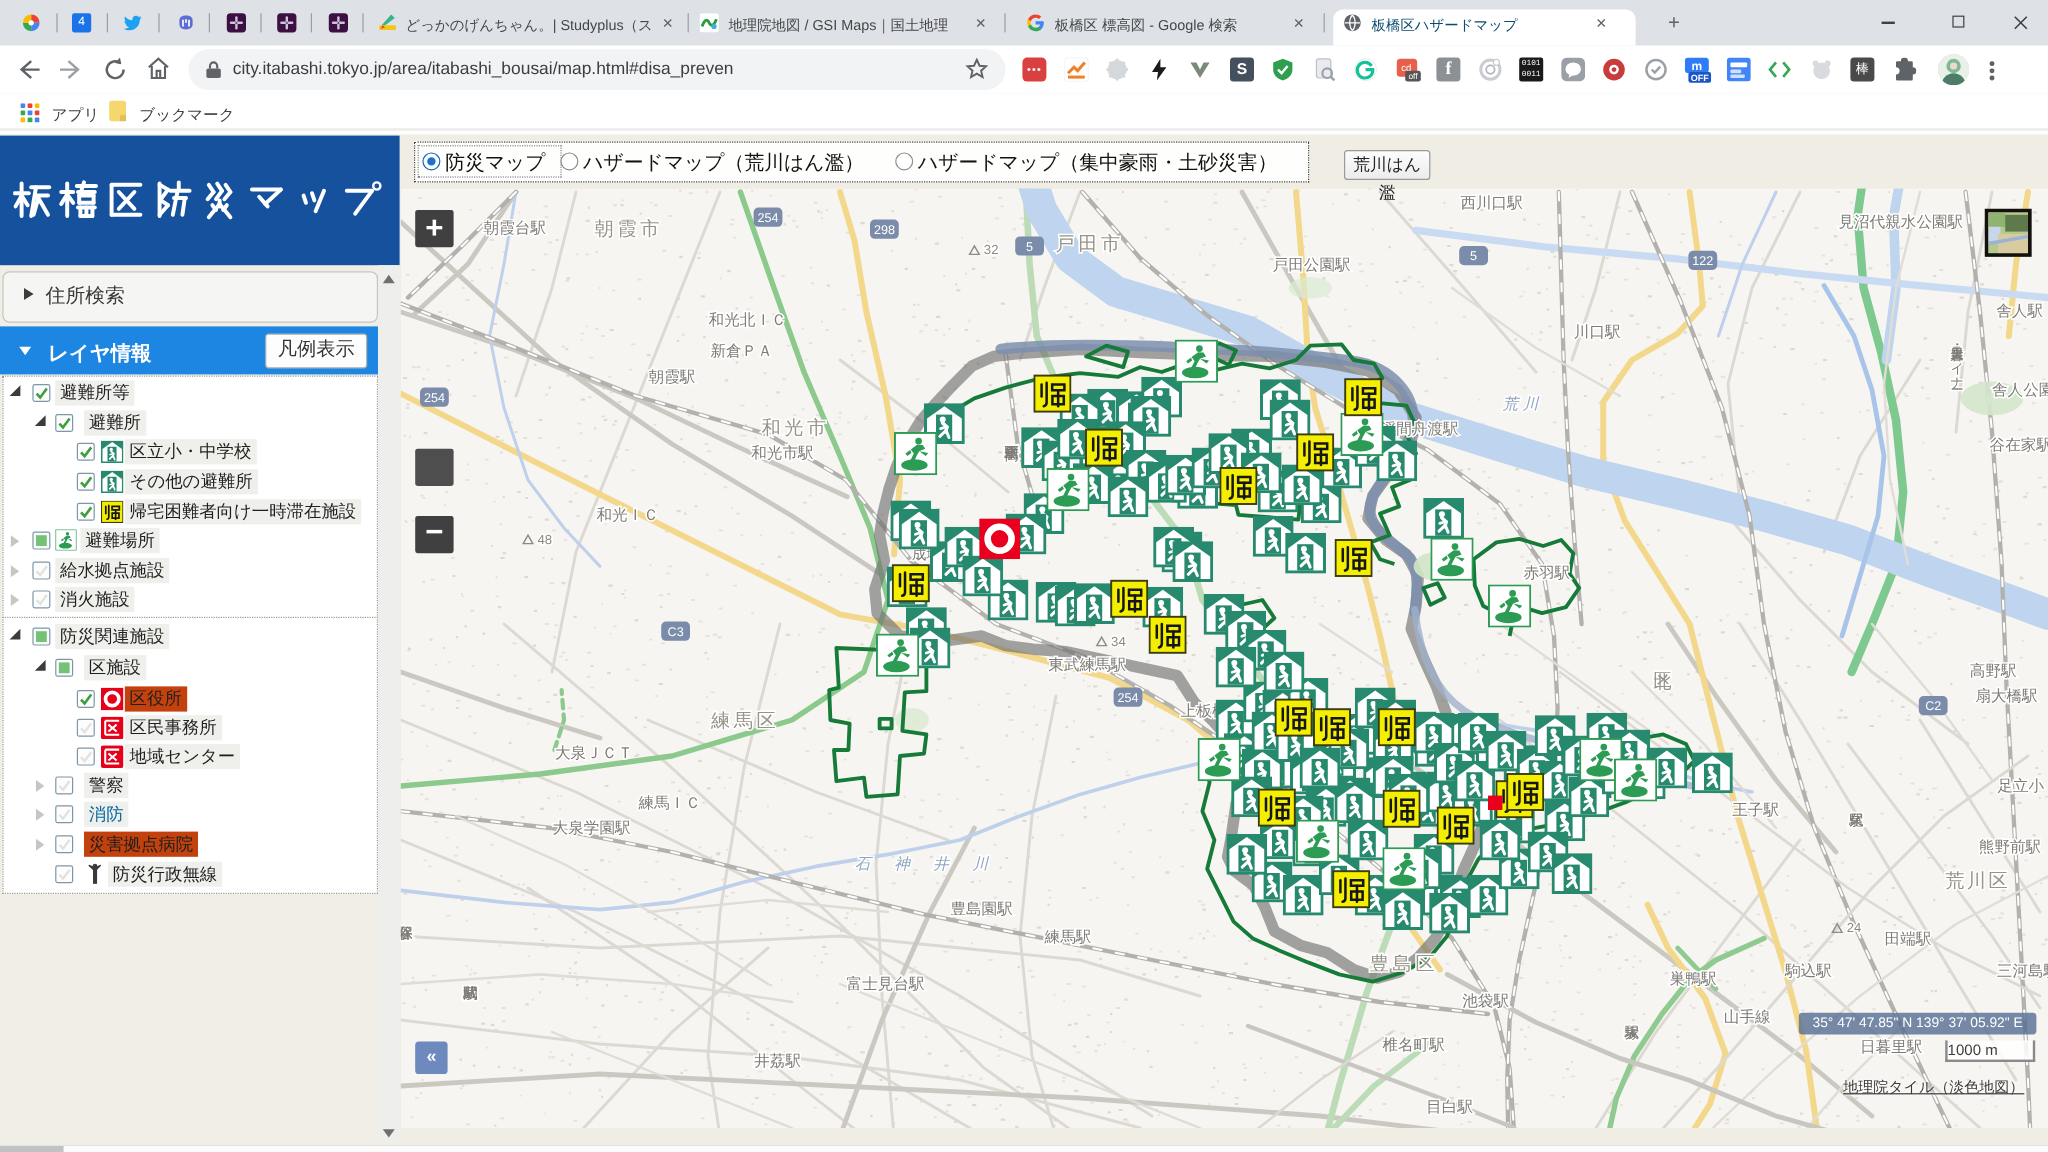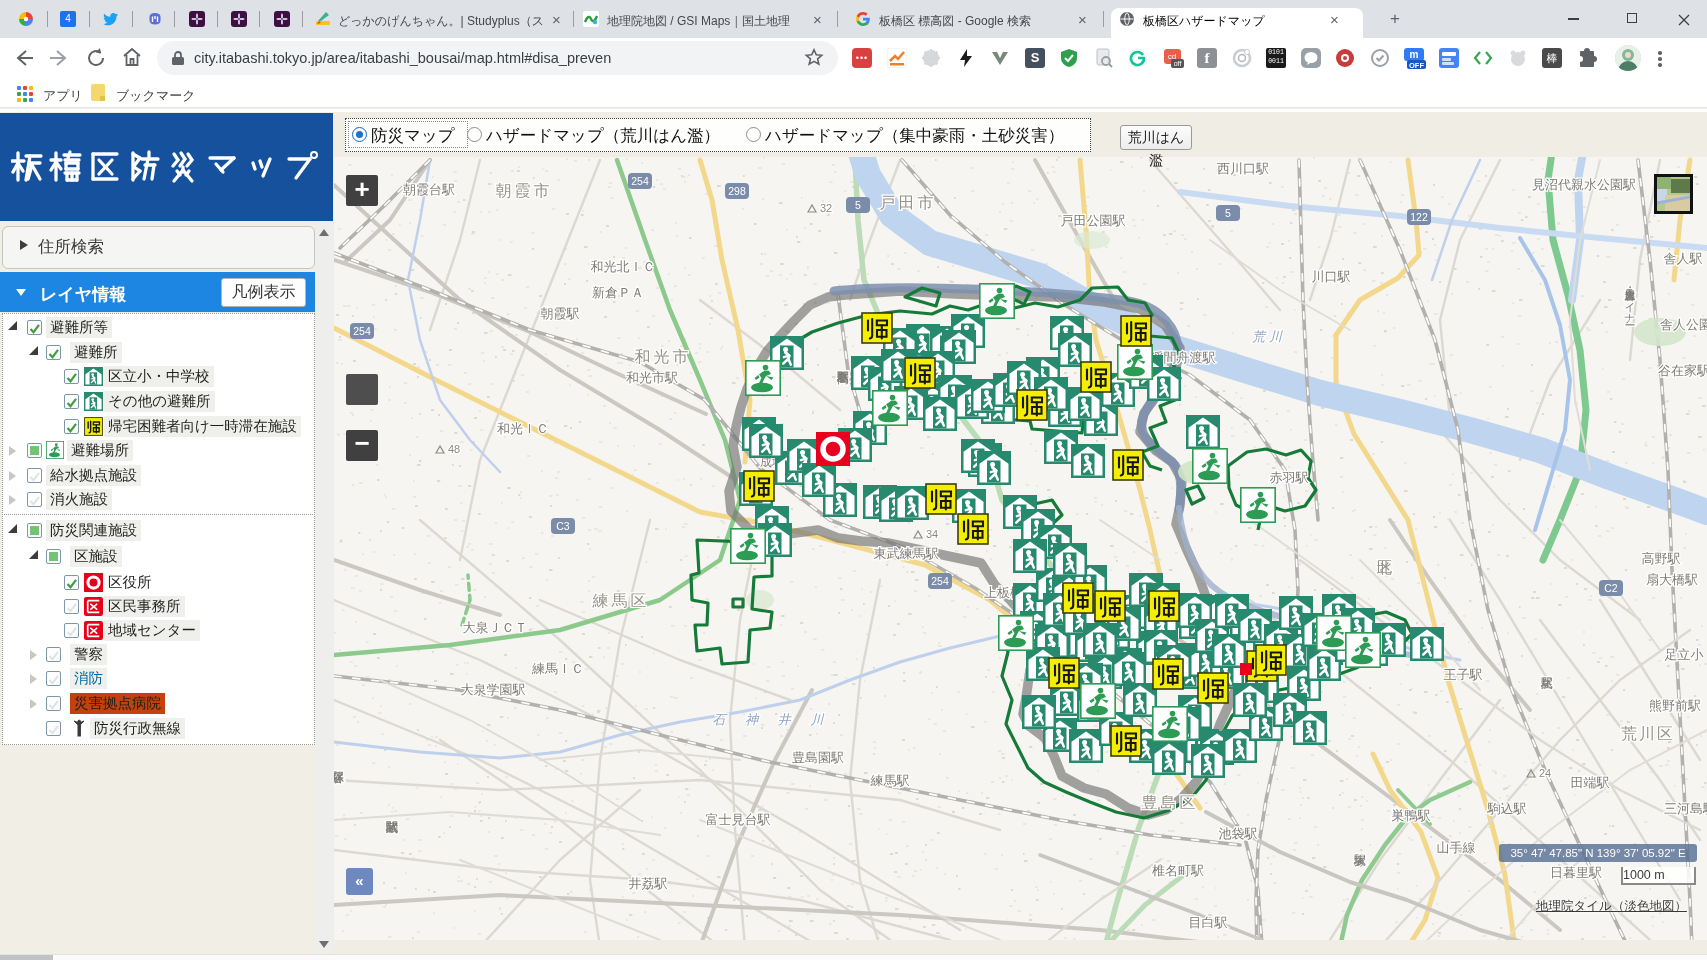--- a/index.html
+++ b/index.html
@@ -77,21 +77,21 @@
       <path d="M4.1 9.3C3.9 8.9 3.8 8.5 3.8 8s.1-.9.3-1.3V4.9H1.7C1.3 5.8 1 6.9 1 8s.3 2.2.7 3.1l2.4-1.8z" fill="#fbbc05"></path>
       <path d="M8 3.8c1 0 2 .4 2.7 1l2-2C11.5 1.7 9.9 1 8 1 5.3 1 2.9 2.5 1.7 4.9l2.4 1.8C4.6 5 6.2 3.8 8 3.8z" fill="#ea4335"></path>
     </svg></div>
 <div class="abs tabtxt" style="left:879px;top:13px;width:190px">板橋区 標高図 - Google 検索</div>
 <div class="abs x" style="left:1078px;top:11px">×</div>
 <div class="abs" style="left:1111px;top:8px;width:252px;height:30px;background:#fff;border-radius:8px 8px 0 0"></div>
 <div class="abs" style="left:1119px;top:11px;width:16px;height:16px"><svg width="16" height="16">
       <circle cx="8" cy="8" r="7" fill="#5f6368"></circle>
       <path d="M1.5 8 h13 M8 1.5 c3 3 3 10 0 13 M8 1.5 c-3 3 -3 10 0 13" stroke="#fff" stroke-width="1" fill="none"></path>
     </svg></div>
-<div class="abs tabtxt" style="left:1143px;top:13px;width:180px;color:#000000">板橋区ハザードマップ</div>
+<div class="abs tabtxt" style="left:1143px;top:13px;width:180px;color:#0c4a6e">板橋区ハザードマップ</div>
 <div class="abs x" style="left:1330px;top:11px">×</div>
 <div class="abs" style="left:1386px;top:10px;width:18px;height:18px;color:#5f6368;font-size:17px;line-height:18px;text-align:center">+</div>
 <div class="abs" style="left:1568px;top:18px;width:11px;height:1.5px;background:#3c4043"></div>
 <div class="abs" style="left:1627px;top:13px;width:10px;height:10px;border:1.2px solid #3c4043"></div>
 <div class="abs" style="left:1678px;top:12px;width:12px;height:12px"><svg width="12" height="12">
       <path d="M1 1 L11 11 M11 1 L1 11" stroke="#3c4043" stroke-width="1.3"></path>
     </svg></div>
 <div class="abs" style="left:0;top:38px;width:1707px;height:40px;background:#fff"></div>
 <div class="abs" style="left:13px;top:47px"><svg width="22" height="22">
       <path d="M13 4 L5 11 L13 18 M5 11 H20" stroke="#5f6368" stroke-width="2" fill="none"></path>
@@ -442,21 +442,21 @@
 <div class="abs" style="left:46px;top:549px;width:15px;height:15px;background:#fdfdfd;border:1px solid #7d97a8;border-radius:2px">
     <div style="position:absolute;left:2px;top:2px;width:9px;height:9px;background:#74c274"></div>
   </div>
 <div class="abs" style="left:70px;top:546px;background:#efefeb;padding:1px 4px;font-size:14.5px;color:#1f1f1f;white-space:nowrap">区施設</div>
 <div class="abs" style="left:64px;top:575px;width:15px;height:15px;background:#fdfdfd;border:1px solid #7d97a8;border-radius:2px"><svg width="13" height="13">
       <path d="M2.5 7 l3 3.2 L11 2.8" stroke="#3f9e3f" stroke-width="2.2" fill="none"></path>
     </svg></div>
 <svg class="abs" style="left:84px;top:573px" width="19" height="19">
     <use href="#ric"></use>
   </svg>
-<div class="abs" style="left:104px;top:572px;background:#ffffff;padding:1px 4px;font-size:14.5px;color:#1f1f1f;white-space:nowrap">区役所</div>
+<div class="abs" style="left:104px;top:572px;background:#c2410c;padding:1px 4px;font-size:14.5px;color:#1f1f1f;white-space:nowrap">区役所</div>
 <div class="abs" style="left:64px;top:599px;width:15px;height:15px;background:#fdfdfd;border:1px solid #7d97a8;border-radius:2px"><svg width="13" height="13">
       <path d="M2.5 7 l3 3.2 L11 2.8" stroke="#e2e2e0" stroke-width="2" fill="none"></path>
     </svg></div>
 <svg class="abs" style="left:84px;top:597px" width="19" height="19">
     <use href="#kuic"></use>
   </svg>
 <div class="abs" style="left:104px;top:596px;background:#efefeb;padding:1px 4px;font-size:14.5px;color:#1f1f1f;white-space:nowrap">区民事務所</div>
 <div class="abs" style="left:64px;top:623px;width:15px;height:15px;background:#fdfdfd;border:1px solid #7d97a8;border-radius:2px"><svg width="13" height="13">
       <path d="M2.5 7 l3 3.2 L11 2.8" stroke="#e2e2e0" stroke-width="2" fill="none"></path>
     </svg></div>

